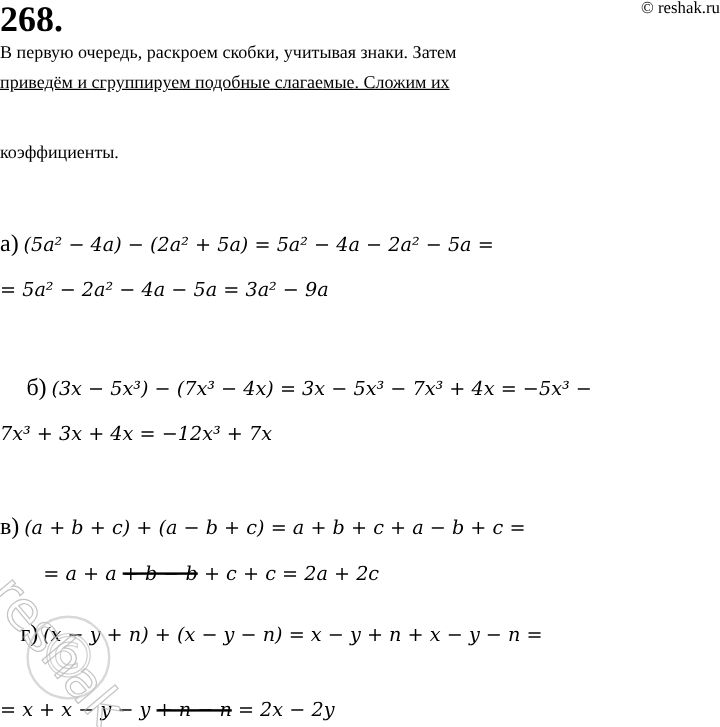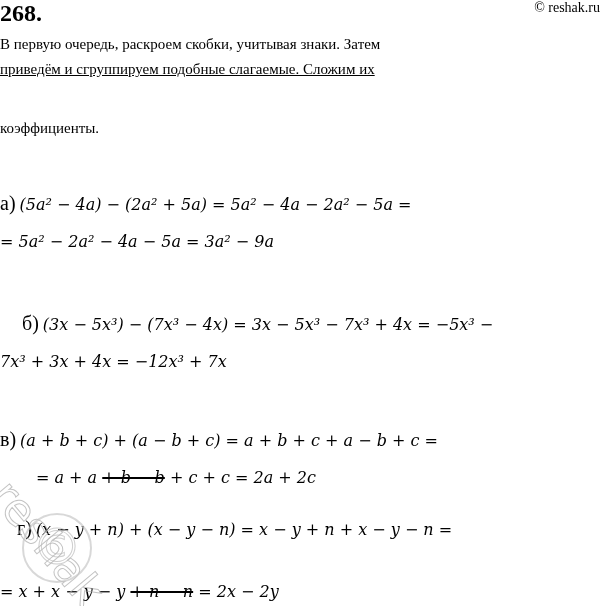--- a/index.html
+++ b/index.html
@@ -1,20 +1,20 @@
 <!DOCTYPE html>
 <html><head>
   <meta charset="utf-8">
   <style>
     html, body { margin: 0; padding: 0; background: #ffffff; }
     body { width: 600px; height: 606px; position: relative; overflow: hidden; color: #000; }
     .line { position: absolute; left: 0; white-space: nowrap; }
     .serif { font-family: "Liberation Serif", "DejaVu Serif", serif; }
     .math { font-family: "DejaVu Serif", "Liberation Serif", serif; font-size: 16px; }
-    .header-num { top: 0px; left: 0; font-weight: bold; font-size: 24px; }
+    .header-num { top: 0px; left: 0; font-weight: bold; font-size: 30px; }
     .header-copy { top: 0px; right: 0; left: auto; font-size: 14px; }
     .para { font-size: 15px; }
     .label { font-family: "Liberation Serif", serif; font-size: 20px; }
     .strike { text-decoration: line-through; text-decoration-thickness: 2px; }
     .watermark { position: absolute; pointer-events: none; color: #bbb; opacity: 0.7; }
     .wm-text { left: 20px; top: 470px; font-family: "DejaVu Sans", sans-serif; font-size: 44px;
       transform: rotate(50deg); transform-origin: left top; -webkit-text-stroke: 1px #aaa; color: transparent; }
     .wm-circle { left: 22px; top: 513px; width: 66px; height: 66px; border: 2px solid #c8c8c8;
       border-radius: 50%; font-family: "DejaVu Sans", sans-serif; font-size: 50px; text-align: center;
       line-height: 64px; color: transparent; -webkit-text-stroke: 1px #bbb; }

